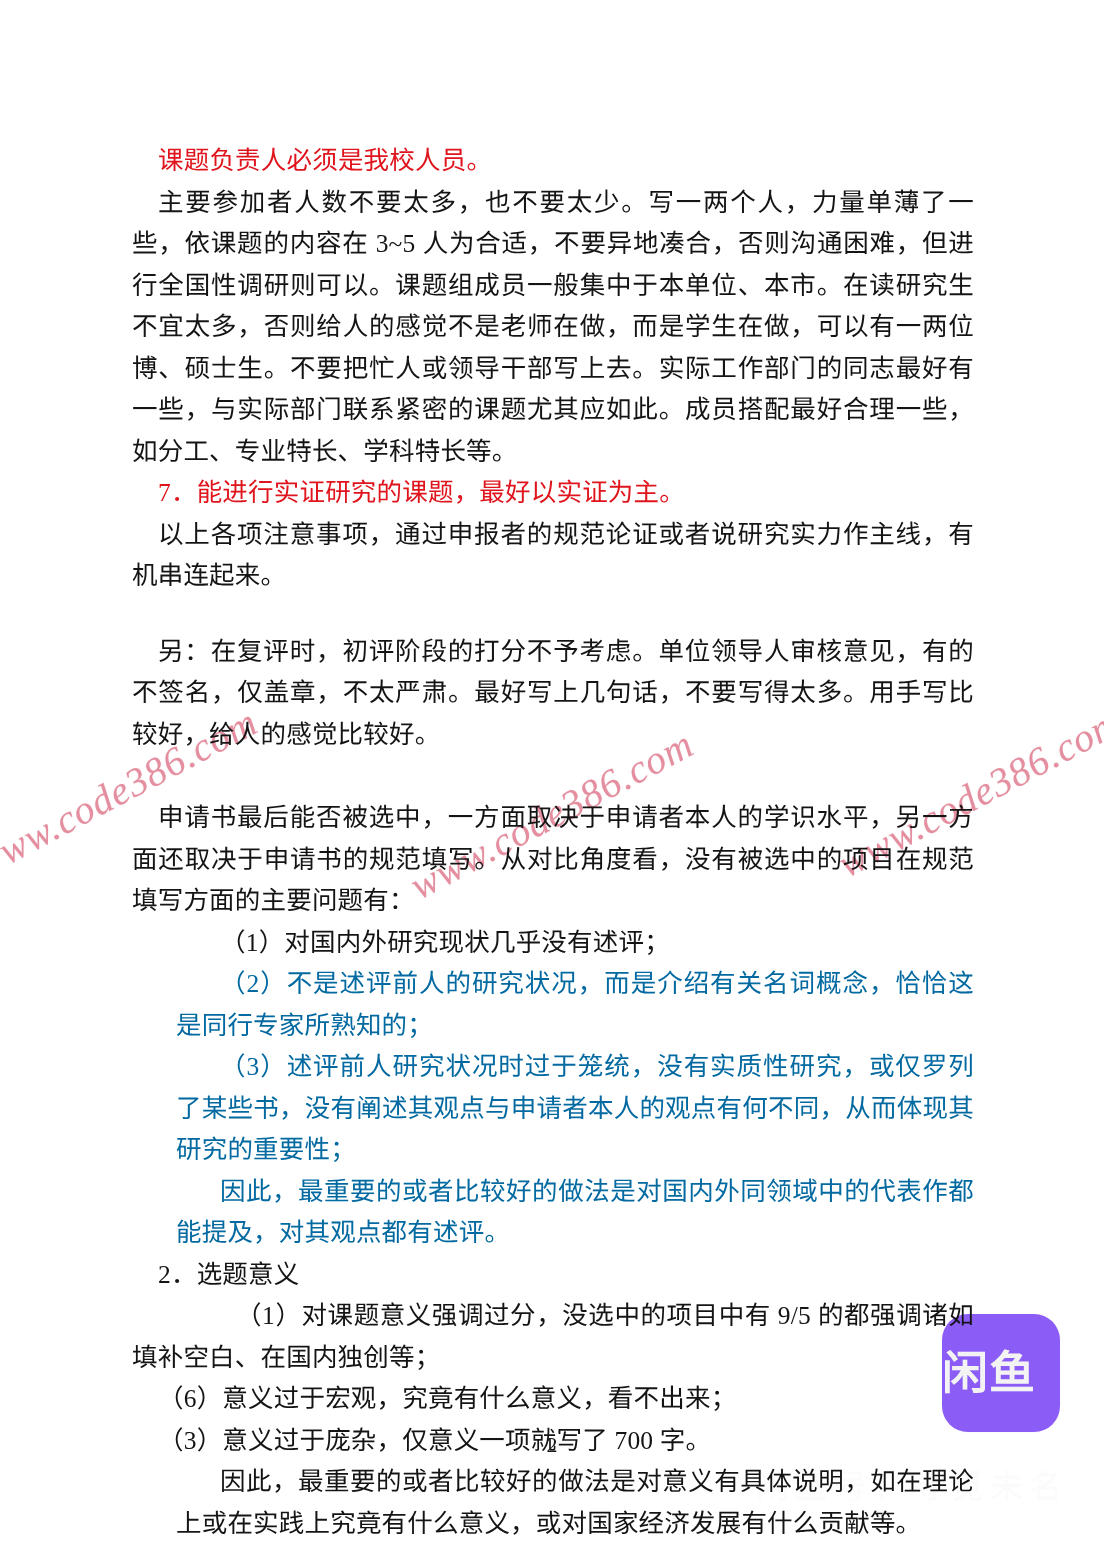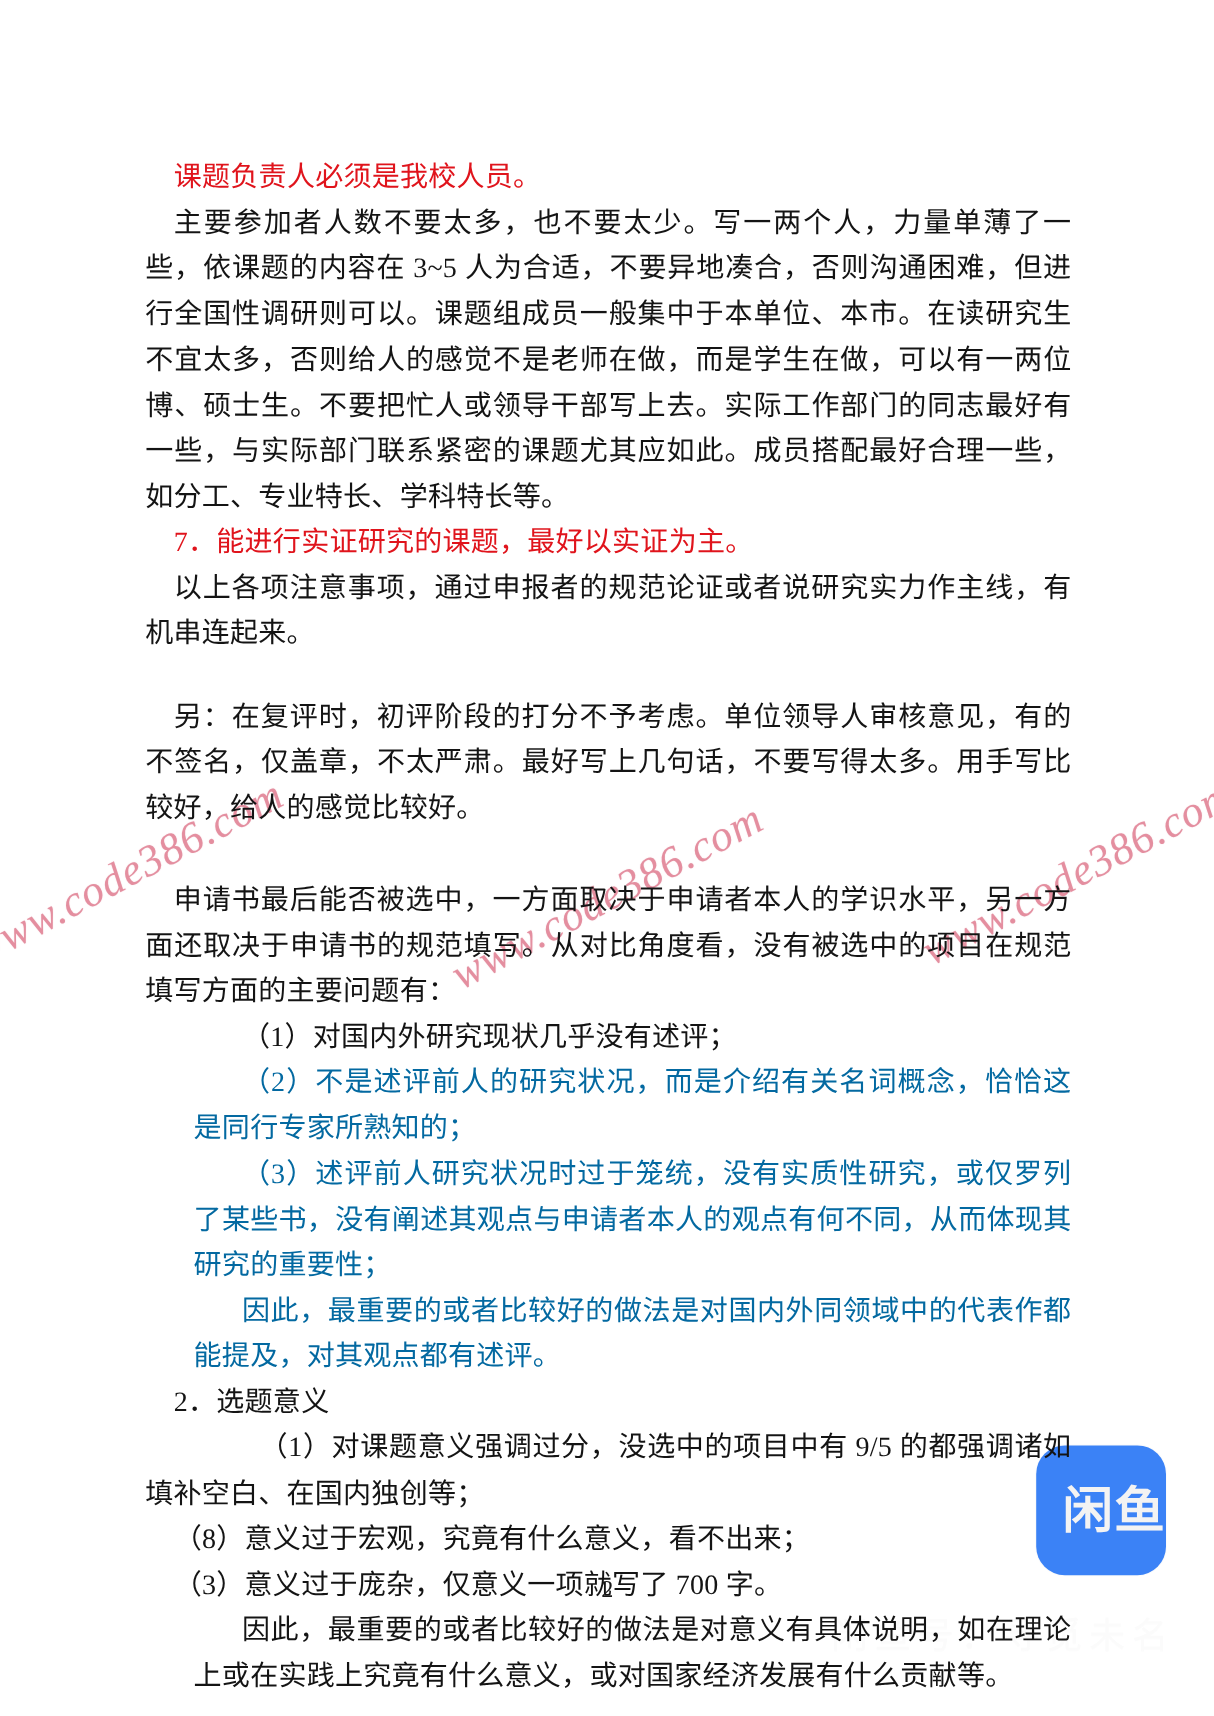--- a/index.html
+++ b/index.html
@@ -46,25 +46,25 @@
   .wm-3 { left: 852px;  top: 840px; }
 
   
   .xy-logo {
     position: absolute;
     right: 44px;
     bottom: 128px;
     width: 118px;
     height: 118px;
     border-radius: 26px;
-    background: #3b82f6;
+    background: #8b5cf6;
     box-shadow: 0 0 0 1px #fbfbfb;
     display: flex;
     align-items: center;
-    justify-content: flex-end;
+    justify-content: flex-start;
     z-index: 2;
   }
   .xy-logo span {
     font-family: "Liberation Sans", "DejaVu Sans", sans-serif;
     font-size: 46px;
     font-weight: bold;
     color: #f3f3f3;
     letter-spacing: 1px;
     line-height: 1;
   }
@@ -159,21 +159,21 @@
 
     <p class="para line ind-1">申请书最后能否被选中，一方面取决于申请者本人的学识水平，另一方面还取决于申请书的规范填写。从对比角度看，没有被选中的项目在规范填写方面的主要问题有：</p>
 
     <p class="para line ind-2">（1）对国内外研究现状几乎没有述评；</p>
     <p class="para line ind-2 red-soft">（2）不是述评前人的研究状况，而是介绍有关名词概念，恰恰这是同行专家所熟知的；</p>
     <p class="para line ind-2 red-soft">（3）述评前人研究状况时过于笼统，没有实质性研究，或仅罗列了某些书，没有阐述其观点与申请者本人的观点有何不同，从而体现其研究的重要性；</p>
     <p class="para line ind-2 red-soft">因此，最重要的或者比较好的做法是对国内外同领域中的代表作都能提及，对其观点都有述评。</p>
 
     <p class="para line ind-1">2．选题意义</p>
     <p class="para line ind-4">（1）对课题意义强调过分，没选中的项目中有 9/5 的都强调诸如填补空白、在国内独创等；</p>
-    <p class="para line ind-1">（8）意义过于宏观，究竟有什么意义，看不出来；</p>
+    <p class="para line ind-1">（6）意义过于宏观，究竟有什么意义，看不出来；</p>
     <p class="para line ind-1">（3）意义过于庞杂，仅意义一项就写了 700 字。</p>
     <p class="para line ind-2">因此，最重要的或者比较好的做法是对意义有具体说明，如在理论上或在实践上究竟有什么意义，或对国家经济发展有什么贡献等。</p>
 
   </div>
 
   <div class="page-number">2</div>
 
 </div>
 
 </body></html>

